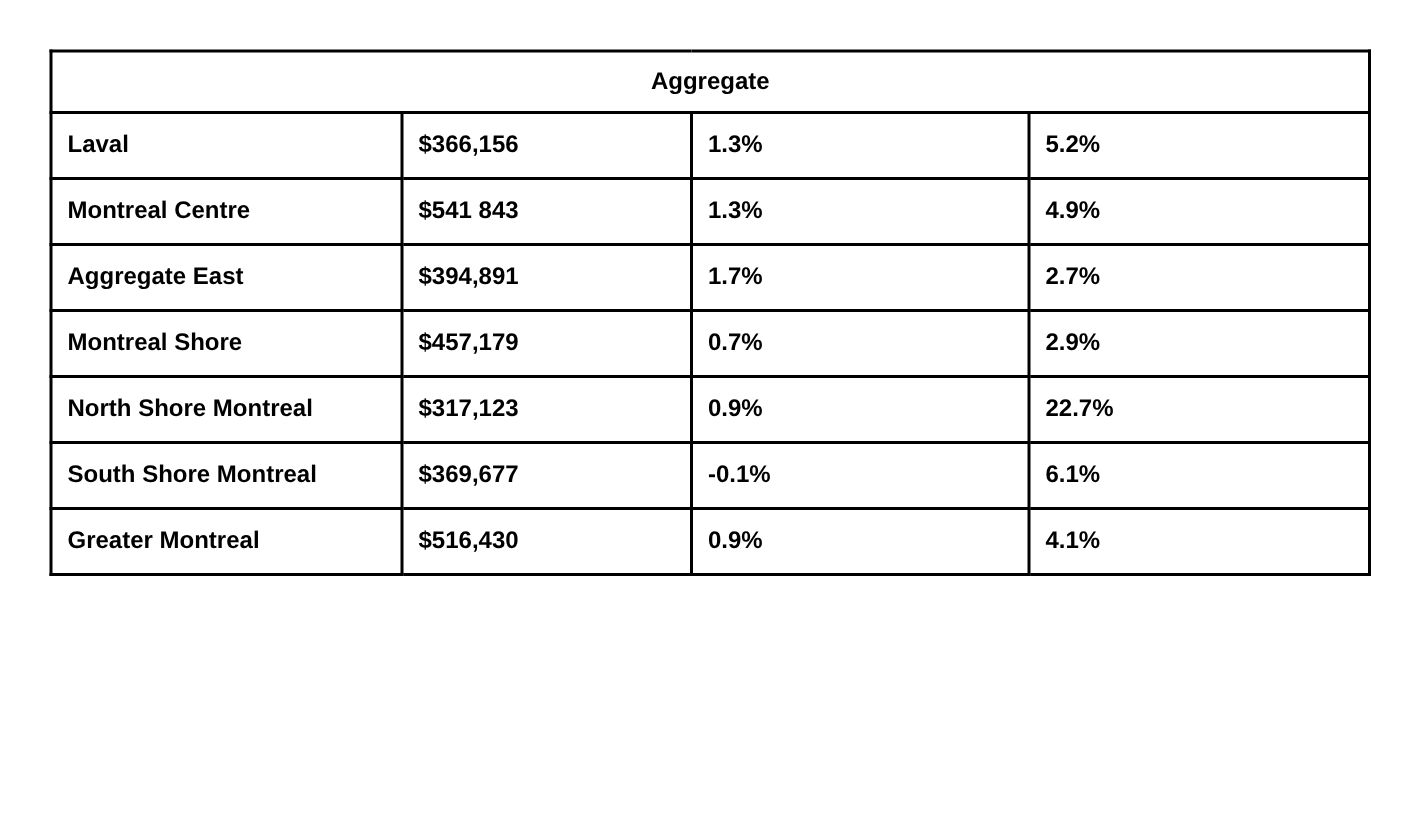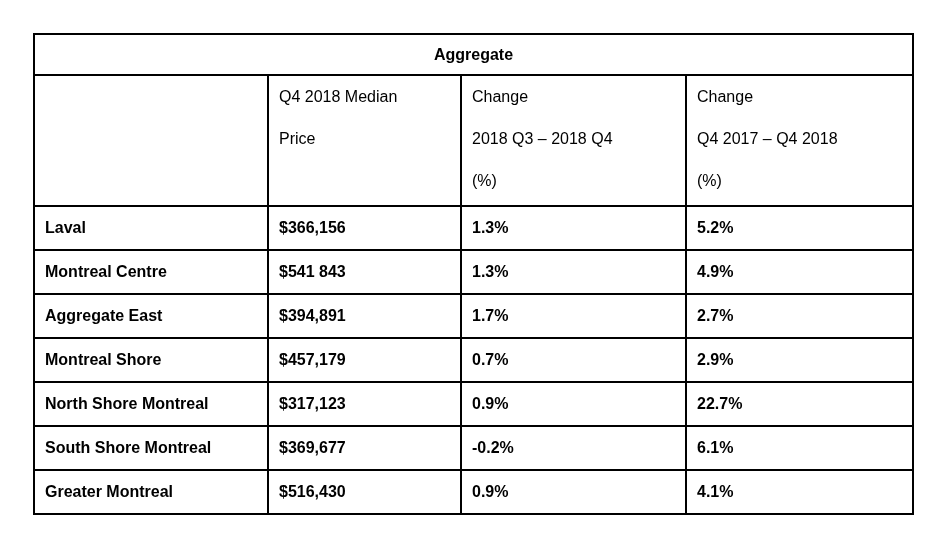--- a/index.html
+++ b/index.html
@@ -71,31 +71,20 @@
         <col class="c-price">
         <col class="c-chg-q">
         <col class="c-chg-y">
       </colgroup>
 
       <tbody>
           <tr>
         <td class="title-cell" colspan="4">Aggregate</td>
       </tr>
 
-      <tr>
-        <td class="header-cell"></td>
-        <td class="header-cell">Q4 2018 Median
-Price</td>
-        <td class="header-cell">Change
-2018 Q3 – 2018 Q4
-(%)</td>
-        <td class="header-cell">Change
-Q4 2017 – Q4 2018
-(%)</td>
-      </tr>
 
       <tr>
         <td class="data-cell">Laval</td>
         <td class="data-cell">$366,156</td>
         <td class="data-cell">1.3%</td>
         <td class="data-cell">5.2%</td>
       </tr>
 
       <tr>
         <td class="data-cell">Montreal Centre</td>
@@ -121,21 +110,21 @@
       <tr>
         <td class="data-cell">North Shore Montreal</td>
         <td class="data-cell">$317,123</td>
         <td class="data-cell">0.9%</td>
         <td class="data-cell">22.7%</td>
       </tr>
 
       <tr>
         <td class="data-cell">South Shore Montreal</td>
         <td class="data-cell">$369,677</td>
-        <td class="data-cell">-0.2%</td>
+        <td class="data-cell">-0.1%</td>
         <td class="data-cell">6.1%</td>
       </tr>
 
       <tr>
         <td class="data-cell bold">Greater Montreal</td>
         <td class="data-cell">$516,430</td>
         <td class="data-cell">0.9%</td>
         <td class="data-cell">4.1%</td>
       </tr>
     </tbody>

